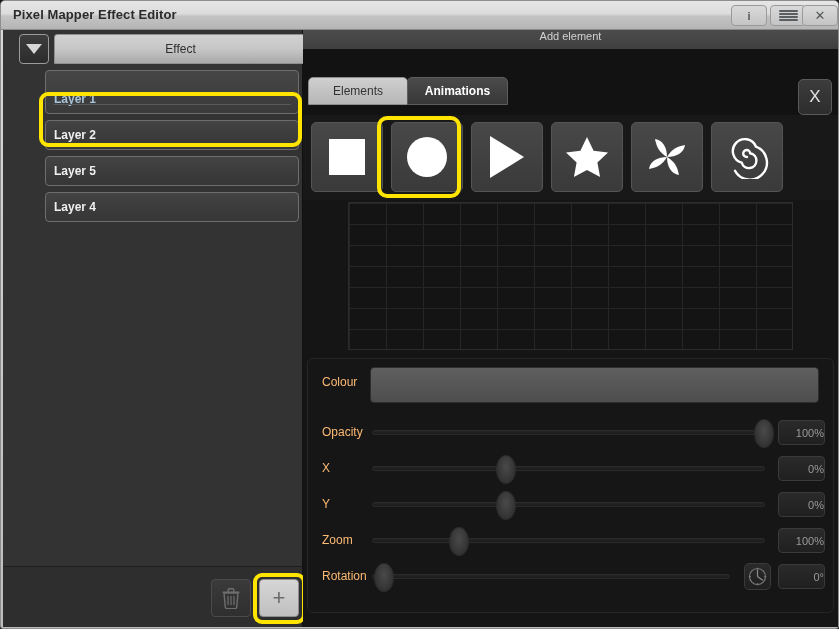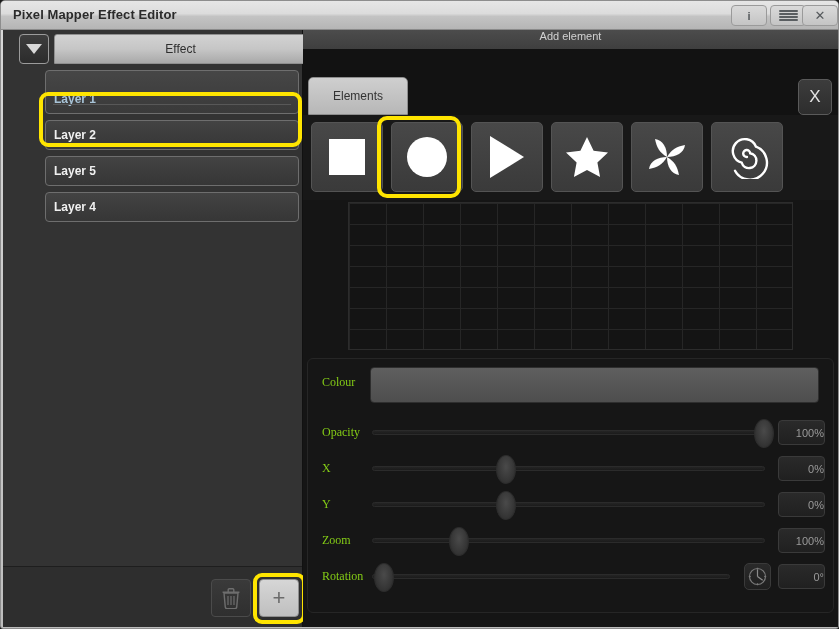--- a/index.html
+++ b/index.html
@@ -235,21 +235,21 @@
   
   .tabs-zone {
     position: absolute;
     left: 0; top: 19px;
     width: 535px; height: 66px;
     background: #121212;
   }
   .tab {
     position: absolute;
     top: 28px;
-    height: 38px;
+    height: 28px;
     box-sizing: border-box;
     display: flex; align-items: center; justify-content: center;
     font-size: 12px;
     border-radius: 5px 5px 0 0;
   }
   .tab-elements {
     left: 5px;
     width: 100px;
     background: linear-gradient(#cfcfcf, #b7b7b7);
     border: 1px solid #8d8d8d;
@@ -346,22 +346,21 @@
     left: 0;
     width: 527px;
     height: 36px;
   }
   .prop-label {
     position: absolute;
     left: 14px;
     top: 10px;
     width: 60px;
     font-size: 12px;
-    color: #84cc16;
-    font-family: Liberation Serif, serif;
+    color: #fdba74;
   }
   .colour-swatch {
     position: absolute;
     left: 62px; top: 2px;
     width: 449px; height: 36px;
     background: linear-gradient(#5f5f5f, #4e4e4e);
     border: 1px solid #2e2e2e;
     border-radius: 4px;
     box-sizing: border-box;
   }
@@ -481,20 +480,23 @@
     <div class="right-panel">
 
       <div class="add-el-bar">
         <span>Add element</span>
       </div>
 
       <div class="tabs-zone">
         <div class="tab tab-elements">
           <span>Elements</span>
         </div>
+        <div class="tab tab-animations">
+          <span>Animations</span>
+        </div>
         <div class="close-x">
           <span>X</span>
         </div>
       </div>
 
       <div class="palette">
         <div class="el-btn" style="left:8px">
           <span class="sh-square"></span>
         </div>
         <div class="el-btn" style="left:88px">

